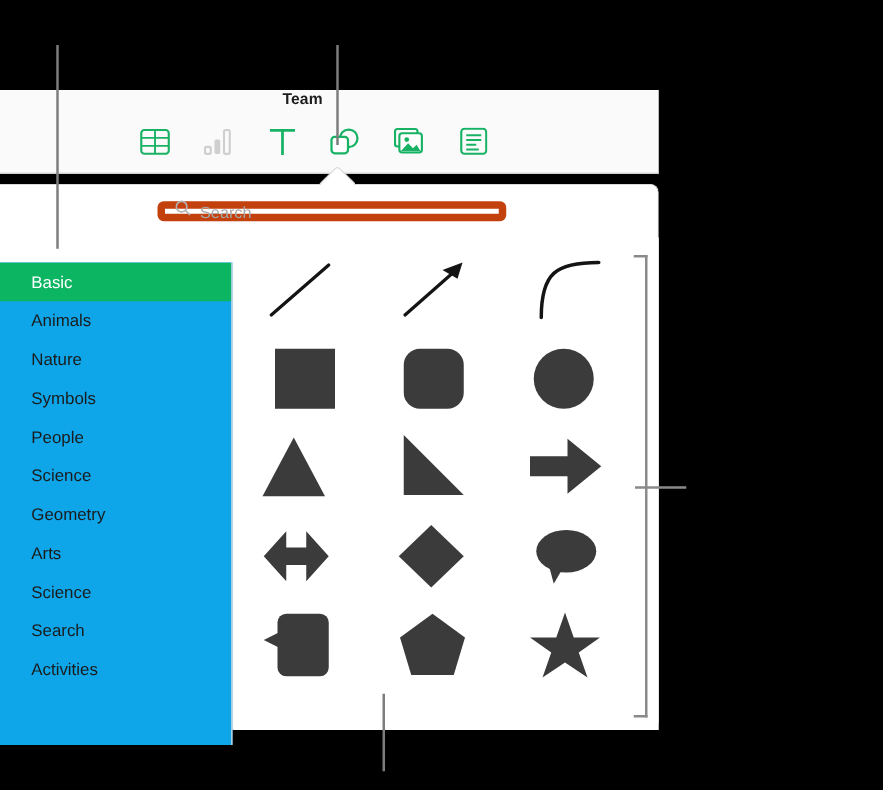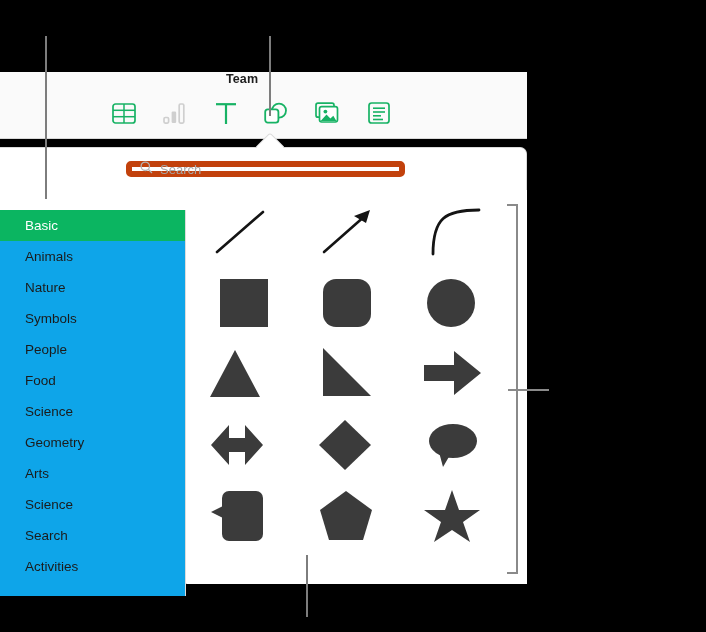--- a/index.html
+++ b/index.html
@@ -231,23 +231,20 @@
       <div class="cat-item">
         <span>Nature</span>
       </div>
       <div class="cat-item">
         <span>Symbols</span>
       </div>
       <div class="cat-item">
         <span>People</span>
       </div>
       <div class="cat-item">
-        <span>Food</span>
-      </div>
-      <div class="cat-item">
         <span>Science</span>
       </div>
       <div class="cat-item">
         <span>Geometry</span>
       </div>
       <div class="cat-item">
         <span>Arts</span>
       </div>
       <div class="cat-item">
         <span>Science</span>

